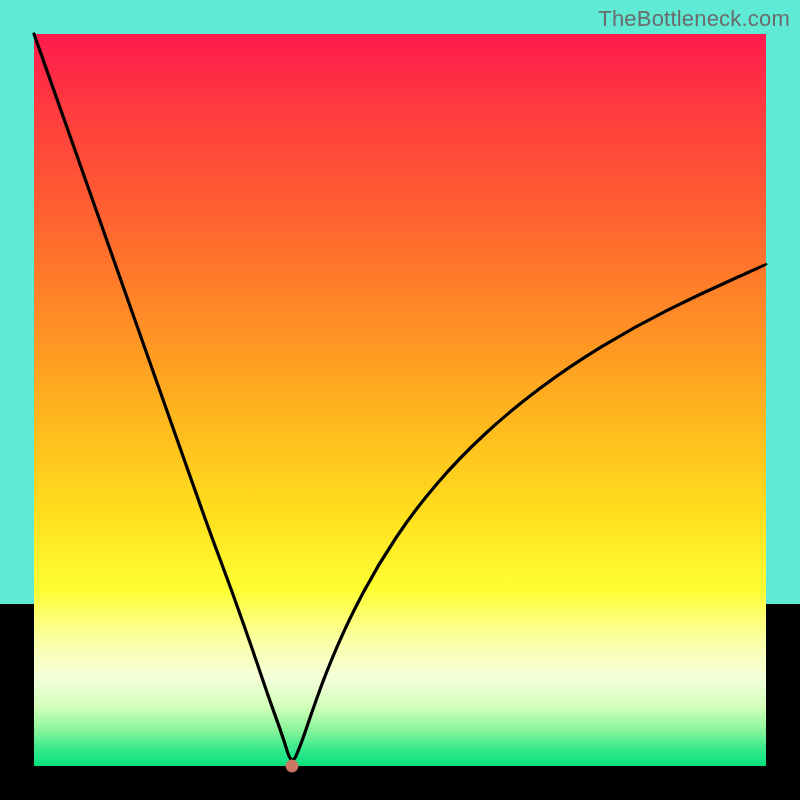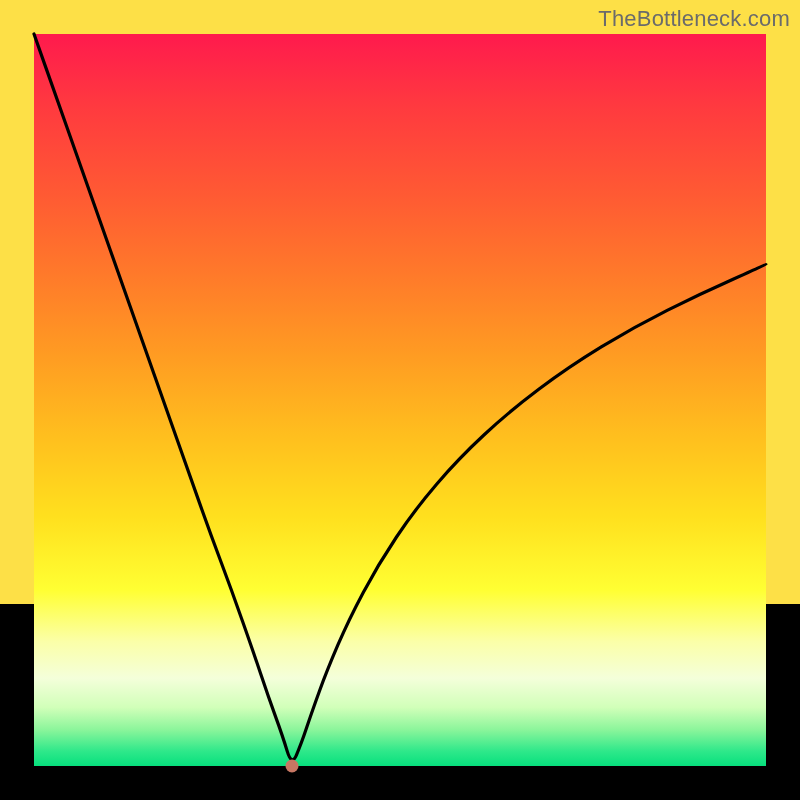--- a/index.html
+++ b/index.html
@@ -10,21 +10,21 @@
     background: #000;
     overflow: hidden;
     font-family: Arial, Helvetica, sans-serif;
   }
   .frame {
     position: absolute;
     left: 0;
     top: 0;
     width: 800px;
     height: 604px;
-    background: #fde047;
+    background: #5eead4;
   }
   .plot {
     position: absolute;
     left: 34px;
     top: 34px;
     width: 732px;
     height: 732px;
     
     background: linear-gradient(to bottom,
       #ff1a4d 0%,

